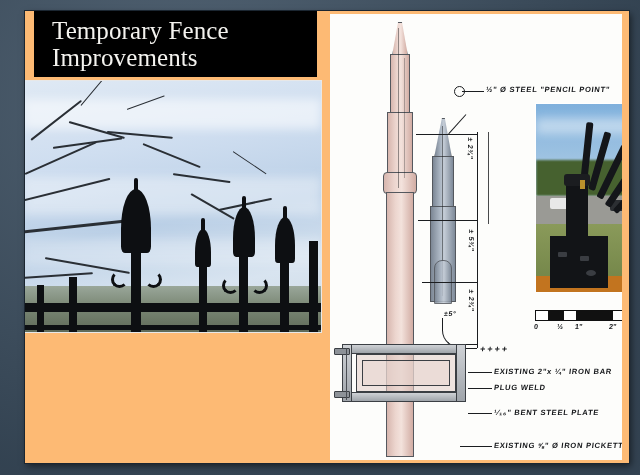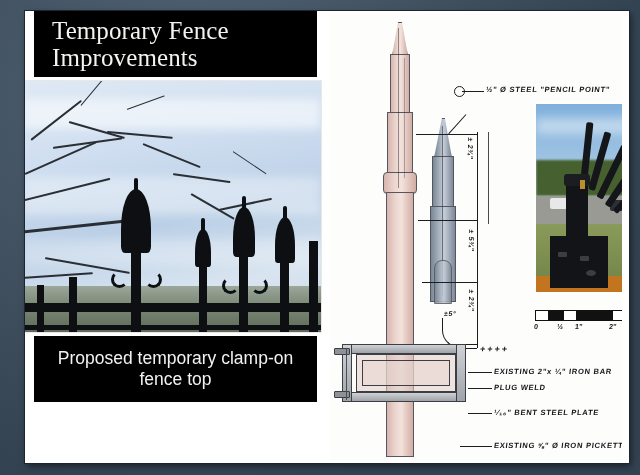--- a/index.html
+++ b/index.html
@@ -14,21 +14,21 @@
     background:linear-gradient(135deg,#46596b 0%,#3a4d5f 45%,#33455６ 100%);
     background-color:#3e5163;
   }
   #frame:before{
     content:"";position:absolute;inset:0;
     background:radial-gradient(ellipse at 30% 20%,rgba(255,255,255,.10),rgba(0,0,0,.18) 75%);
     pointer-events:none;
   }
   #slide{
     position:absolute;left:25px;top:11px;width:604px;height:452px;
-    background:#ffffff;
+    background:#fdba74;
     box-shadow:0 0 0 1px #1b2631, 2px 3px 7px rgba(0,0,0,.55);
     overflow:hidden;
   }
   
   #title-block{
     position:absolute;left:9px;top:0px;width:283px;height:66px;
     background:#000;
     display:flex;align-items:center;
   }
   #title-text{
@@ -167,23 +167,20 @@
     <div class="scroll-r" style="left:228px;top:196px;transform:scaleX(-1);"></div>
 
     <div class="finial" style="left:252px;top:136px;width:20px;height:46px;"></div>
     <div class="picket" style="left:257px;top:178px;width:9px;height:76px;"></div>
 
     <div class="picket" style="left:46px;top:196px;width:8px;height:58px;"></div>
     <div class="picket" style="left:14px;top:204px;width:7px;height:50px;"></div>
     <div class="picket" style="left:286px;top:160px;width:9px;height:94px;"></div>
   </div>
 
-  <div id="caption-block">
-    <div id="caption-text">Proposed temporary clamp-on fence top</div>
-  </div>
 
   <div id="sheet">
 
     <div class="tan ol" style="position:absolute;left:62px;top:8px;width:16px;height:34px;clip-path:polygon(38% 0,62% 0,100% 100%,0 100%);"></div>
     <div class="tan ol" style="position:absolute;left:60px;top:40px;width:20px;height:60px;"></div>
     <div class="tan ol" style="position:absolute;left:57px;top:98px;width:26px;height:62px;"></div>
     <div class="tan ol" style="position:absolute;left:53px;top:158px;width:34px;height:22px;border-radius:4px;"></div>
     <div class="tan ol" style="position:absolute;left:56px;top:178px;width:28px;height:265px;"></div>
     <div class="vline" style="left:68px;top:14px;height:160px;opacity:.45;"></div>
     <div class="vline" style="left:74px;top:44px;height:120px;opacity:.3;"></div>

